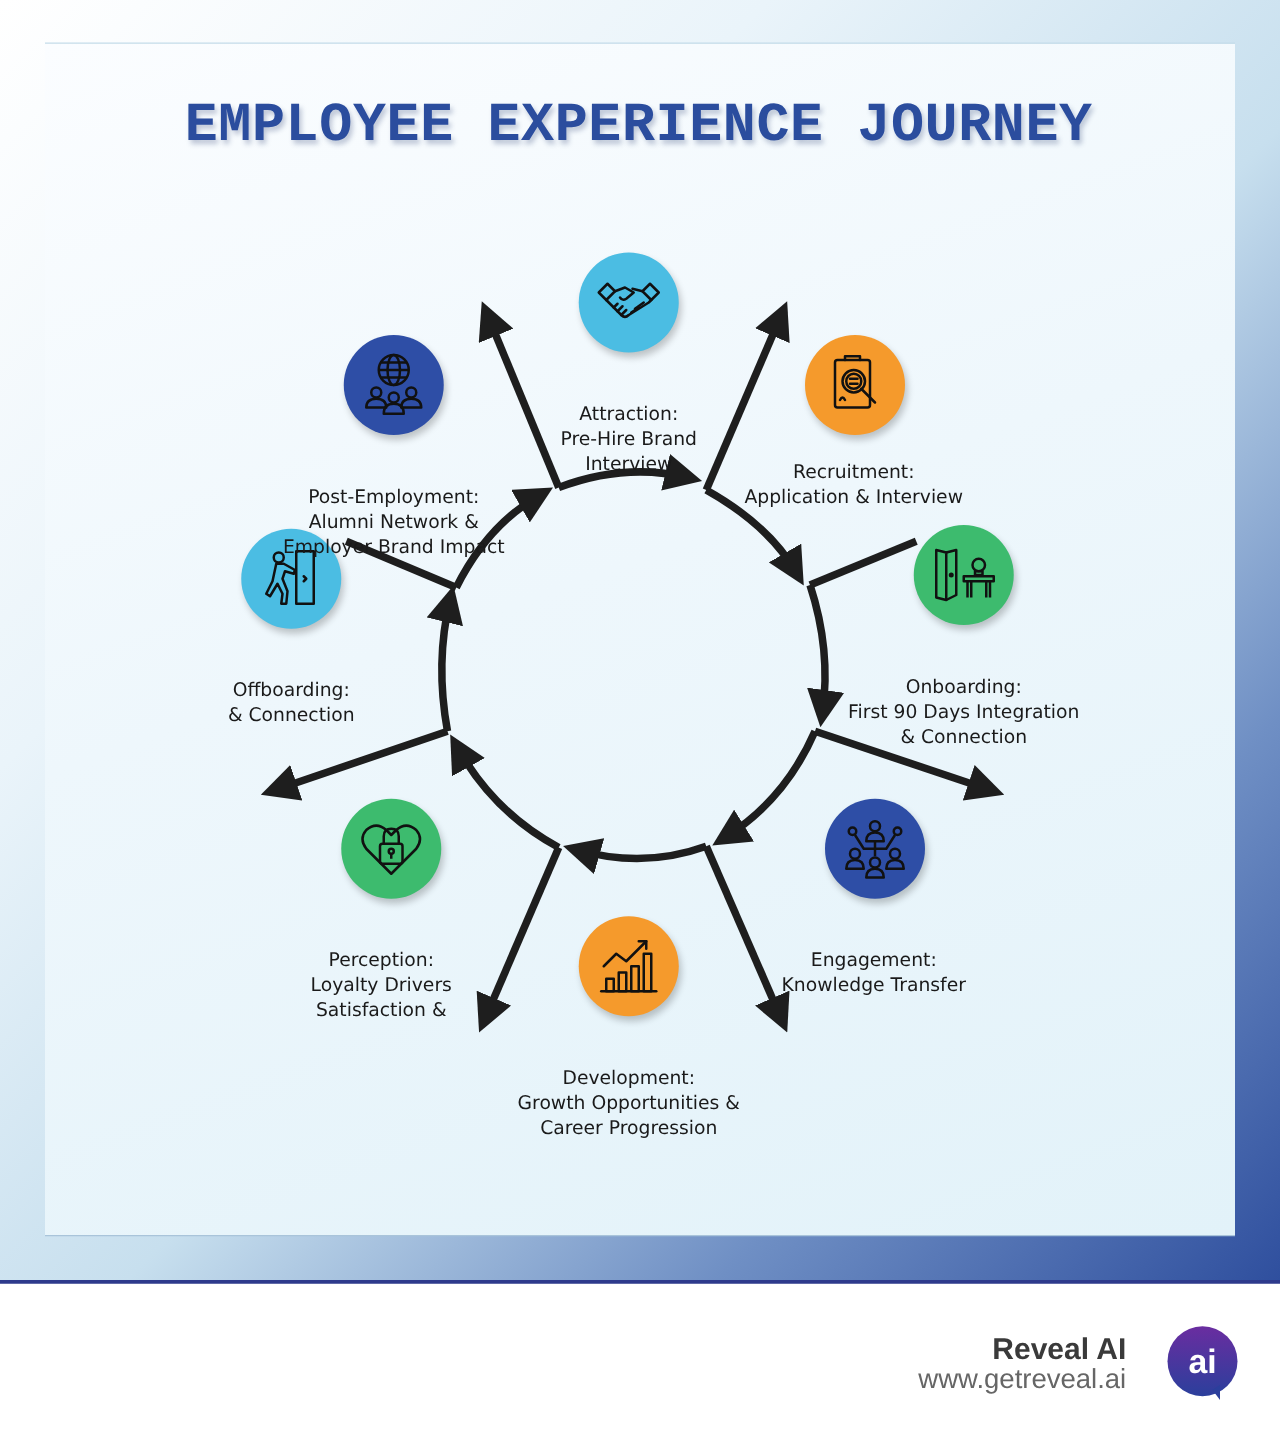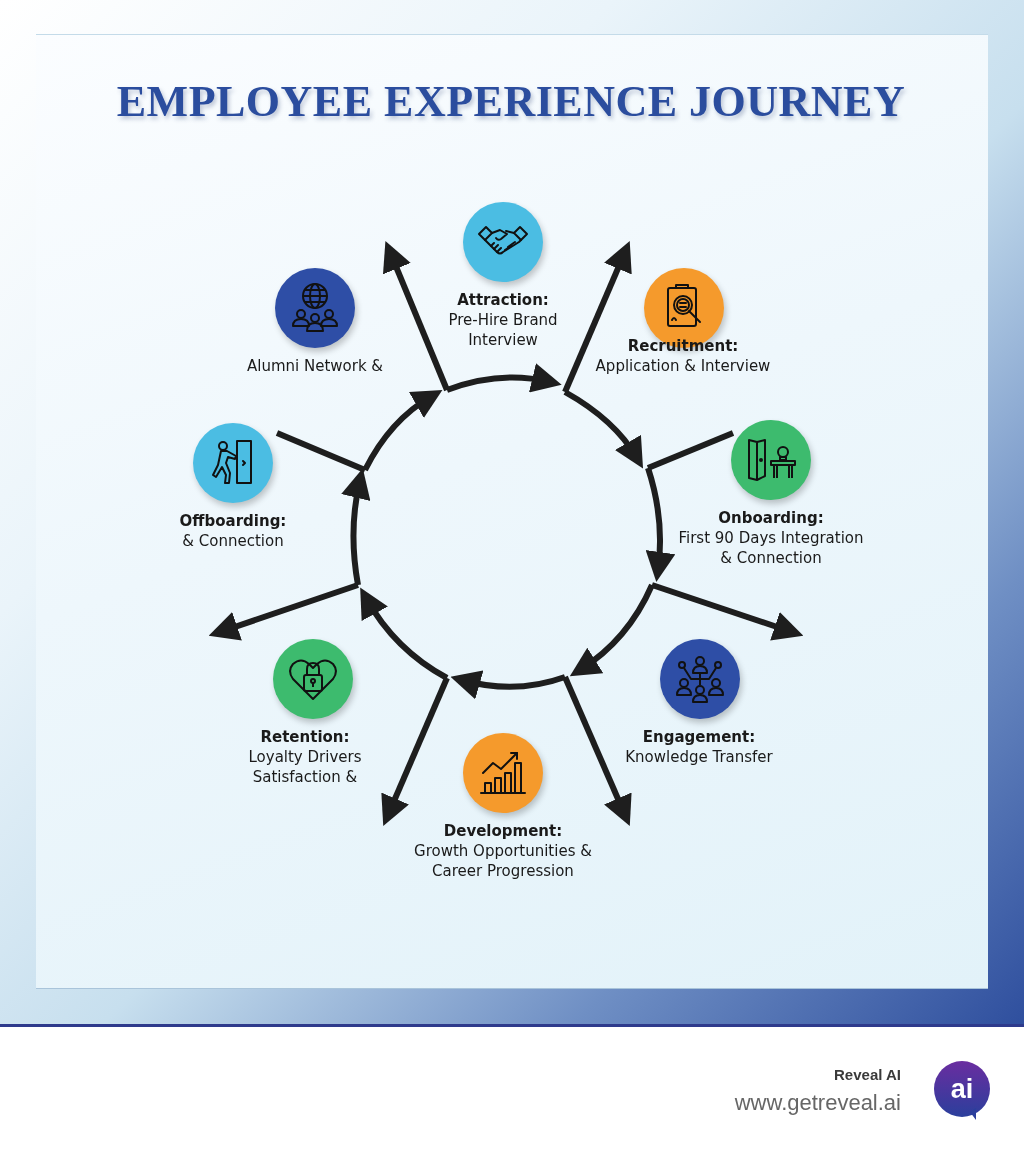--- a/index.html
+++ b/index.html
@@ -15,37 +15,37 @@
     background: #2e3a8c;
   }
   .panel {
     position: absolute; left: 36px; top: 34px; width: 952px; height: 955px;
     background: linear-gradient(160deg, #fbfdff 0%, #eef7fc 45%, #e2f2f9 100%);
     border-top: 1px solid #c4dbe9;
     border-bottom: 1px solid #a9c4da;
   }
   .title {
     position: absolute; left: 0; top: 76px; width: 1022px; text-align: center;
-    font-family: Liberation Serif, serif; font-weight: bold;
+    font-family: Liberation Mono, monospace; font-weight: bold;
     font-size: 44px; letter-spacing: 0.5px; color: #2b4d9e;
     text-shadow: 2px 3px 4px rgba(40,60,110,0.28);
   }
 
   svg.diagram { position: absolute; left: 0; top: 0; width: 1024px; height: 1024px; }
 
   .node { position: absolute; width: 80px; height: 80px; border-radius: 50%;
     box-shadow: 2px 4px 6px rgba(0,0,0,0.22); display: flex; align-items: center; justify-content: center; }
   .node svg { width: 56px; height: 56px; }
 
   .label { position: absolute; text-align: center; color: #1a1a1a; width: 240px; }
-  .label .head { font-weight: bold; font-size: 15px; line-height: 20px; }
+  .label .head { font-weight: normal; font-size: 15px; line-height: 20px; margin-top: 31px; }
   .label .desc { font-size: 15px; line-height: 20px; }
 
   .brand-name { position: absolute; right: 123px; top: 1066px; font-family: "Liberation Sans", sans-serif;
-    font-weight: bold; font-size: 15px; color: #3a3a3a; margin-left: 48px; }
+    font-weight: bold; font-size: 24px; color: #3a3a3a; margin-left: 48px; }
   .brand-url { position: absolute; right: 123px; top: 1090px; font-family: "Liberation Sans", sans-serif;
     font-size: 22px; color: #666666; }
   .brand-logo { position: absolute; left: 932px; top: 1060px; width: 60px; height: 60px; }
 </style>
 </head>
 <body>
 
 <div class="frame"></div>
 <div class="frame-bottom-rule"></div>
 <div class="panel"></div>
@@ -175,21 +175,21 @@
 <div class="node" style="left:273px; top:639px; background:#3dbb6e;">
   <svg viewBox="0 0 56 56" fill="none" stroke="#111" stroke-width="2" stroke-linejoin="round">
     <path d="M28,48 L8,28 Q2,20 8,13 Q16,6 24,13 L28,17 L32,13 Q40,6 48,13 Q54,20 48,28 Z"></path>
     <rect x="19" y="24" width="18" height="16" rx="2"></rect>
     <path d="M22,24 L22,18 Q22,12 28,12 Q34,12 34,18 L34,24"></path>
     <circle cx="28" cy="30" r="2"></circle>
     <path d="M28,32 L28,36"></path>
   </svg>
 </div>
 <div class="label" style="left:185px; top:727px;">
-  <div class="head">Retention:</div>
+  <div class="head">Perception:</div>
   <div class="desc">Loyalty Drivers</div>
   <div class="desc">Satisfaction &amp;</div>
 </div>
 
 <div class="node" style="left:193px; top:423px; background:#4bbde3;">
   <svg viewBox="0 0 56 56" fill="none" stroke="#111" stroke-width="2" stroke-linejoin="round" stroke-linecap="round">
     <rect x="32" y="6" width="14" height="42"></rect>
     <path d="M38,26 L40,28 L38,30"></path>
     <circle cx="18" cy="11" r="4"></circle>
     <path d="M16,16 L13,30 L8,40 L11,42 L17,32 L21,40 L20,48 L24,48 L25,38 L21,28 L23,22 L30,24 L31,21 L22,16 Z"></path>
@@ -207,21 +207,23 @@
     <path d="M16,16 L40,16 M18,10 L38,10 M18,22 L38,22"></path>
     <circle cx="14" cy="34" r="4"></circle>
       <path d="M6,46 Q6,39 14,39 Q22,39 22,46 Z"></path>
     <circle cx="42" cy="34" r="4"></circle>
       <path d="M34,46 Q34,39 42,39 Q50,39 50,46 Z"></path>
     <circle cx="28" cy="38" r="4"></circle>
       <path d="M20,51 Q20,43 28,43 Q36,43 36,51 Z"></path>
   </svg>
 </div>
 <div class="label" style="left:195px; top:356px;">
+  <div class="head">Post-Employment:</div>
   <div class="desc">Alumni Network &amp;</div>
+  <div class="desc">Employer Brand Impact</div>
 </div>
 
 <div class="brand-name">Reveal AI</div>
 <div class="brand-url">www.getreveal.ai</div>
 <svg class="brand-logo" viewBox="0 0 60 60">
   <defs>
     <linearGradient id="lg" x1="0" y1="0" x2="0" y2="1">
       <stop offset="0" stop-color="#6a2da0"></stop>
       <stop offset="1" stop-color="#2b3f9c"></stop>
     </linearGradient>

